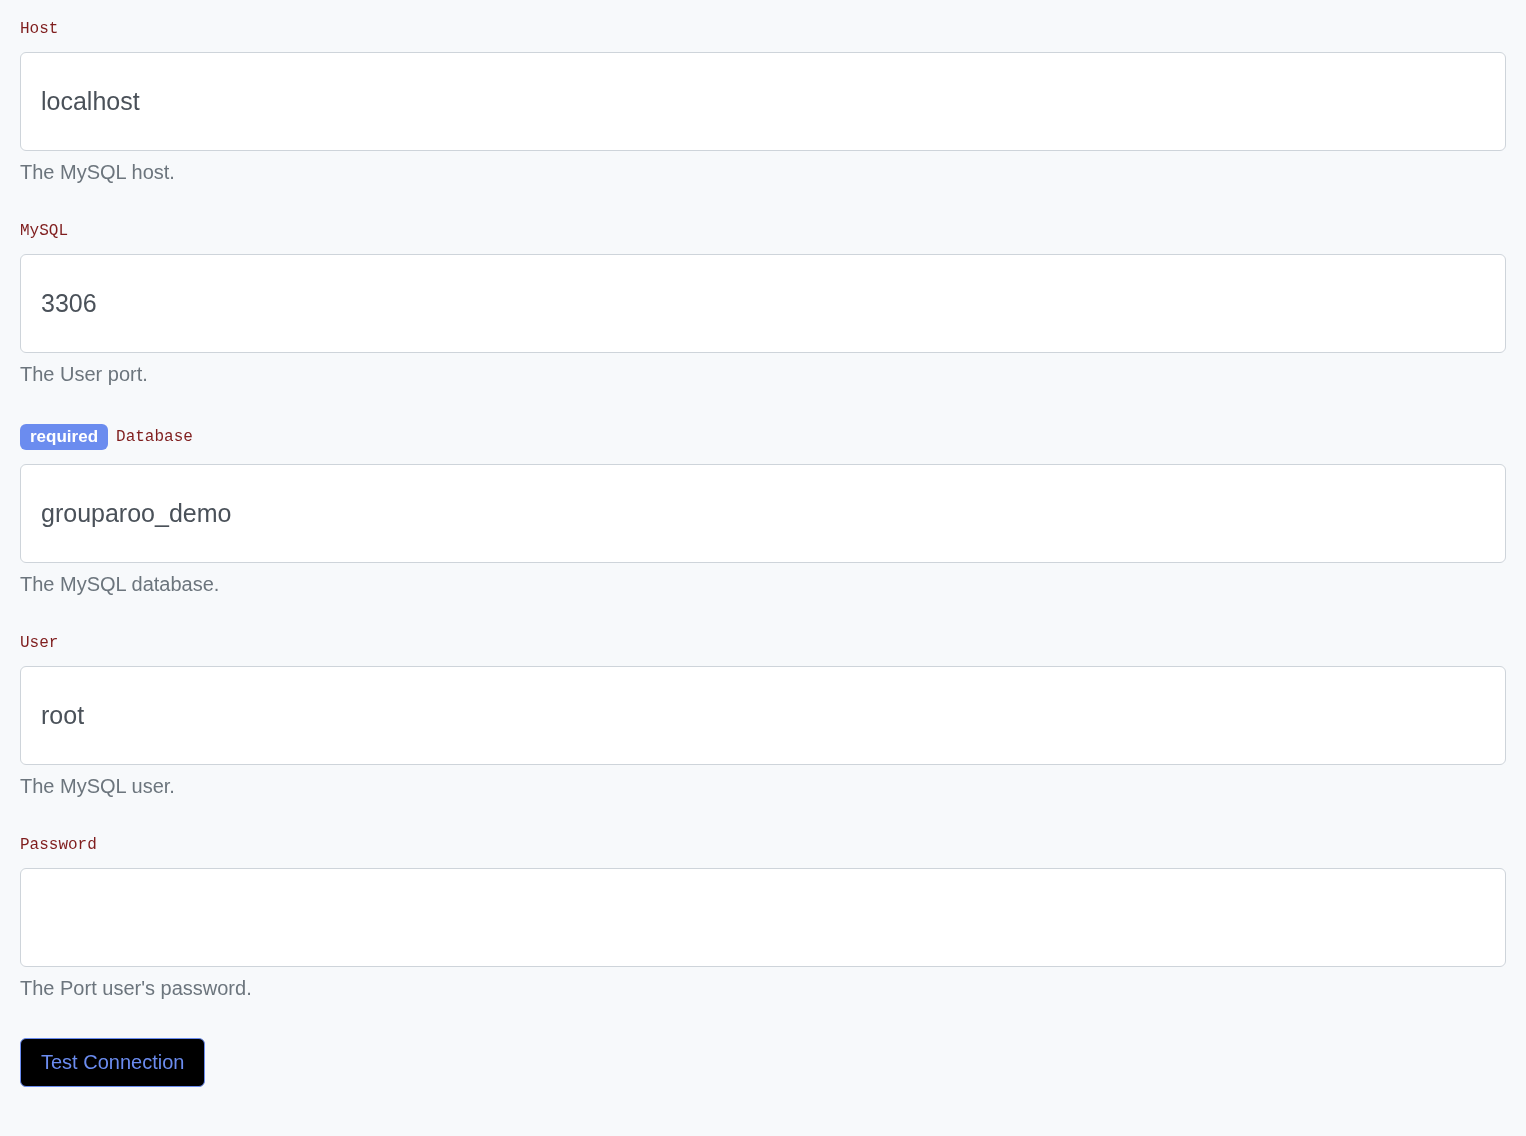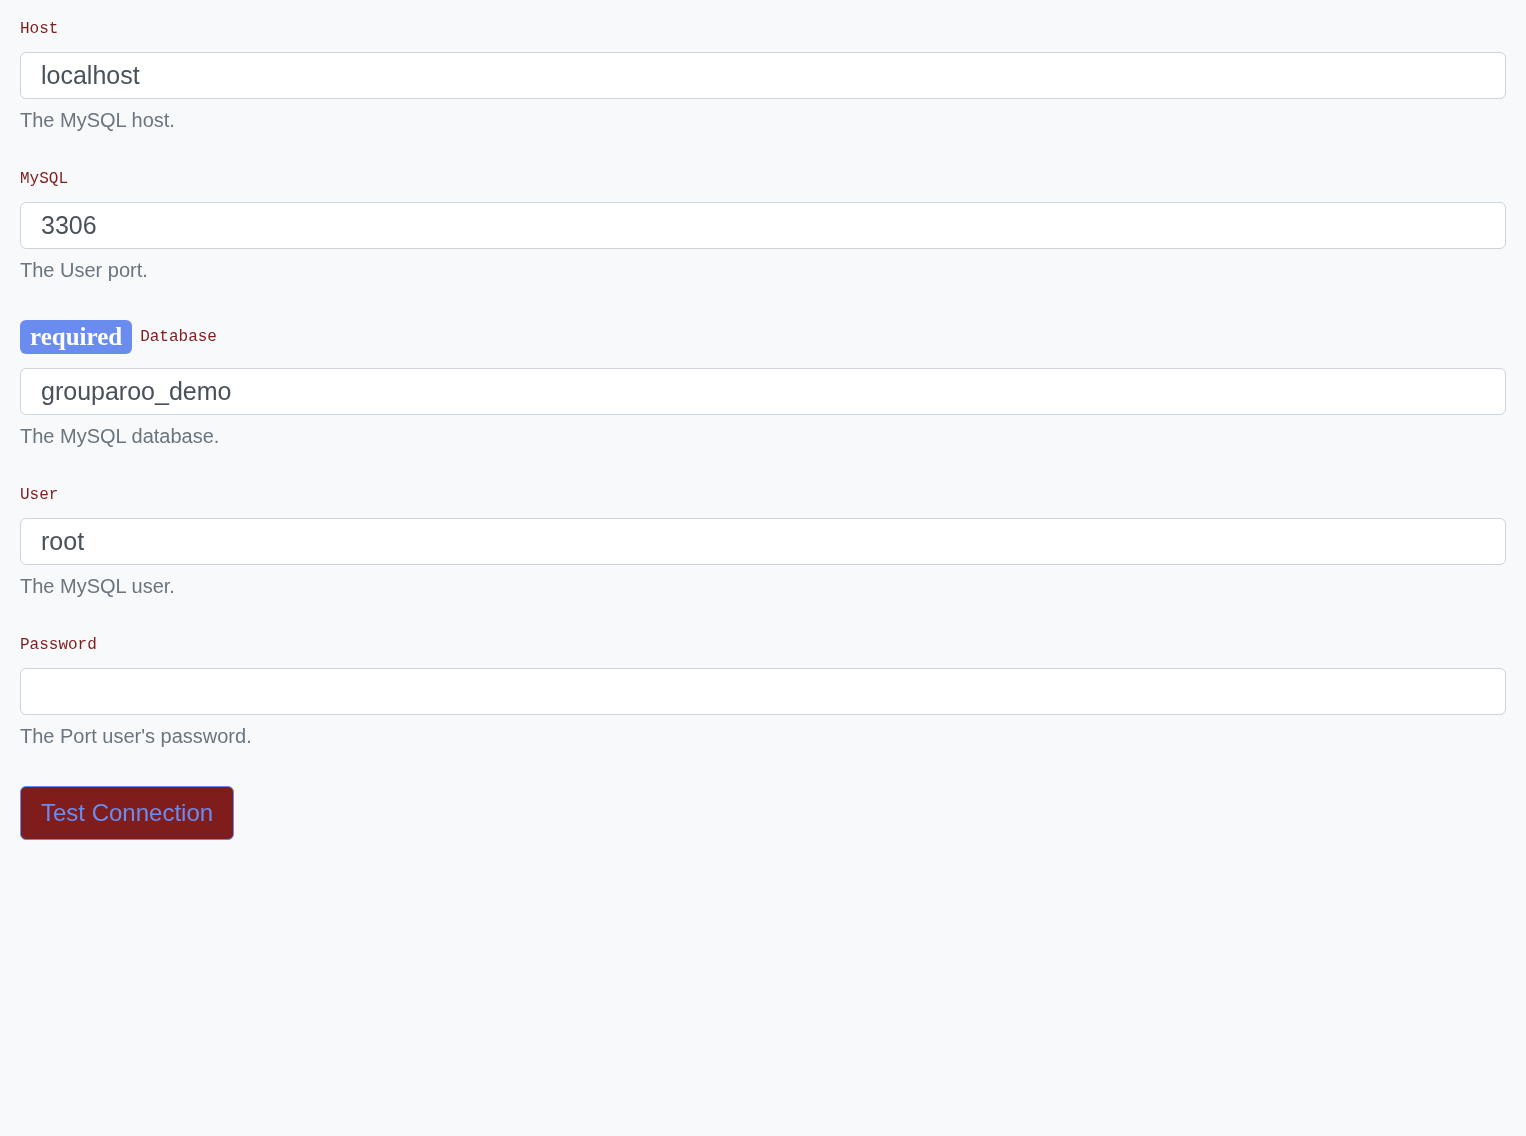--- a/index.html
+++ b/index.html
@@ -27,50 +27,50 @@
   }
   .label {
     color: #7f1d1d;
     font-family: "SFMono-Regular", Consolas, "Liberation Mono", Menlo, monospace;
     font-size: 16px;
     text-align: center;
   }
   .badge {
     background: #6b8cef;
     color: #ffffff;
-    font-size: 25px;
+    font-size: 17px;
     font-weight: 600;
     padding: 3px 10px;
     border-radius: 6px;
-    font-family: Liberation Serif, serif;
+    font-family: Liberation Sans, sans-serif;
   }
   .input {
     width: 100%;
     background: #ffffff;
     border: 1px solid #ced4da;
     border-radius: 6px;
-    padding: 8px 20px;
+    padding: 34px 20px;
     font-size: 25px;
     color: #4a5159;
     outline: none;
     font-family: inherit;
   }
   .input::placeholder {
     color: #6e757c;
   }
   .help {
     color: #6c757d;
     font-size: 20px;
     margin-top: 10px;
   }
   .btn {
-    background: #7f1d1d;
+    background: #000000;
     border: 1px solid #6b8cef;
     color: #6b8cef;
-    font-size: 24px;
+    font-size: 20px;
     padding: 12px 20px;
     border-radius: 6px;
     cursor: pointer;
     font-family: inherit;
   }
 </style>
 </head>
 <body>
 
 <div class="form-container">

